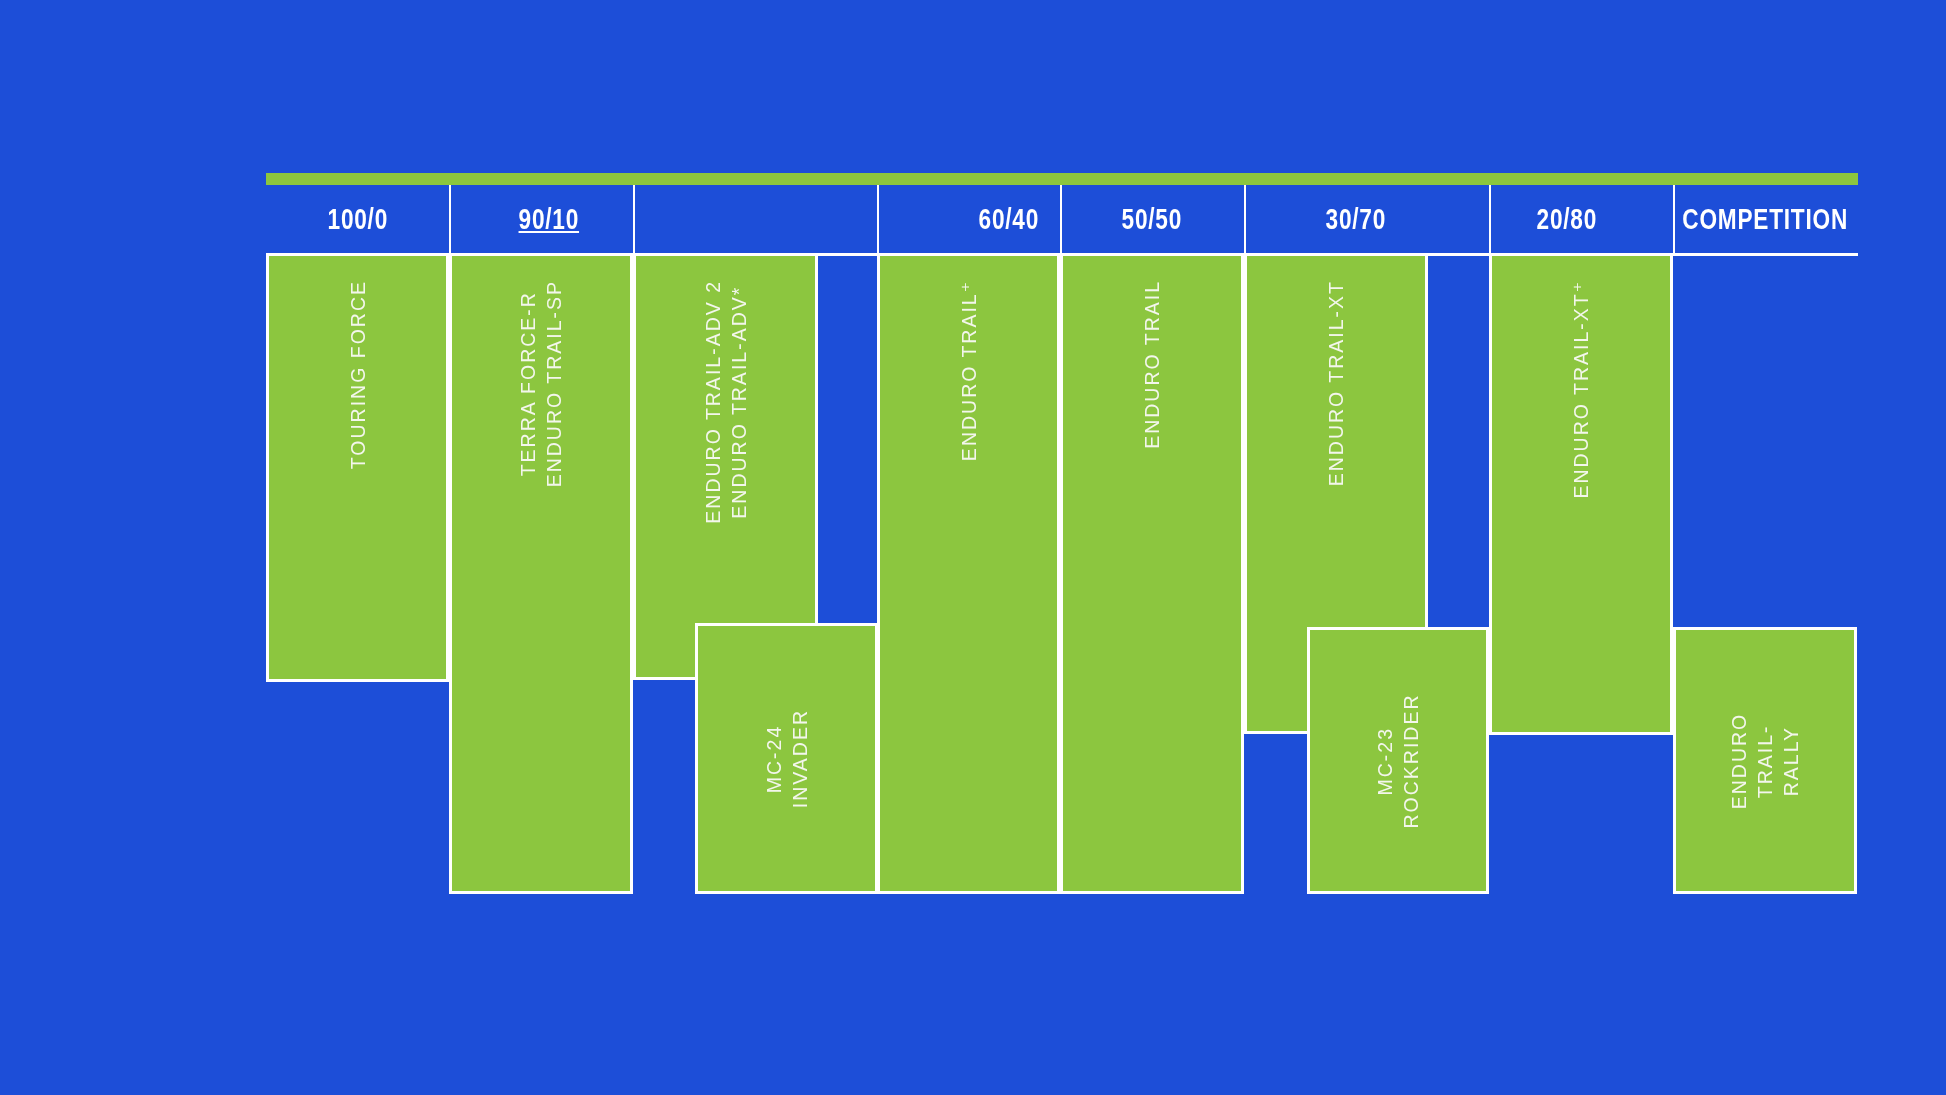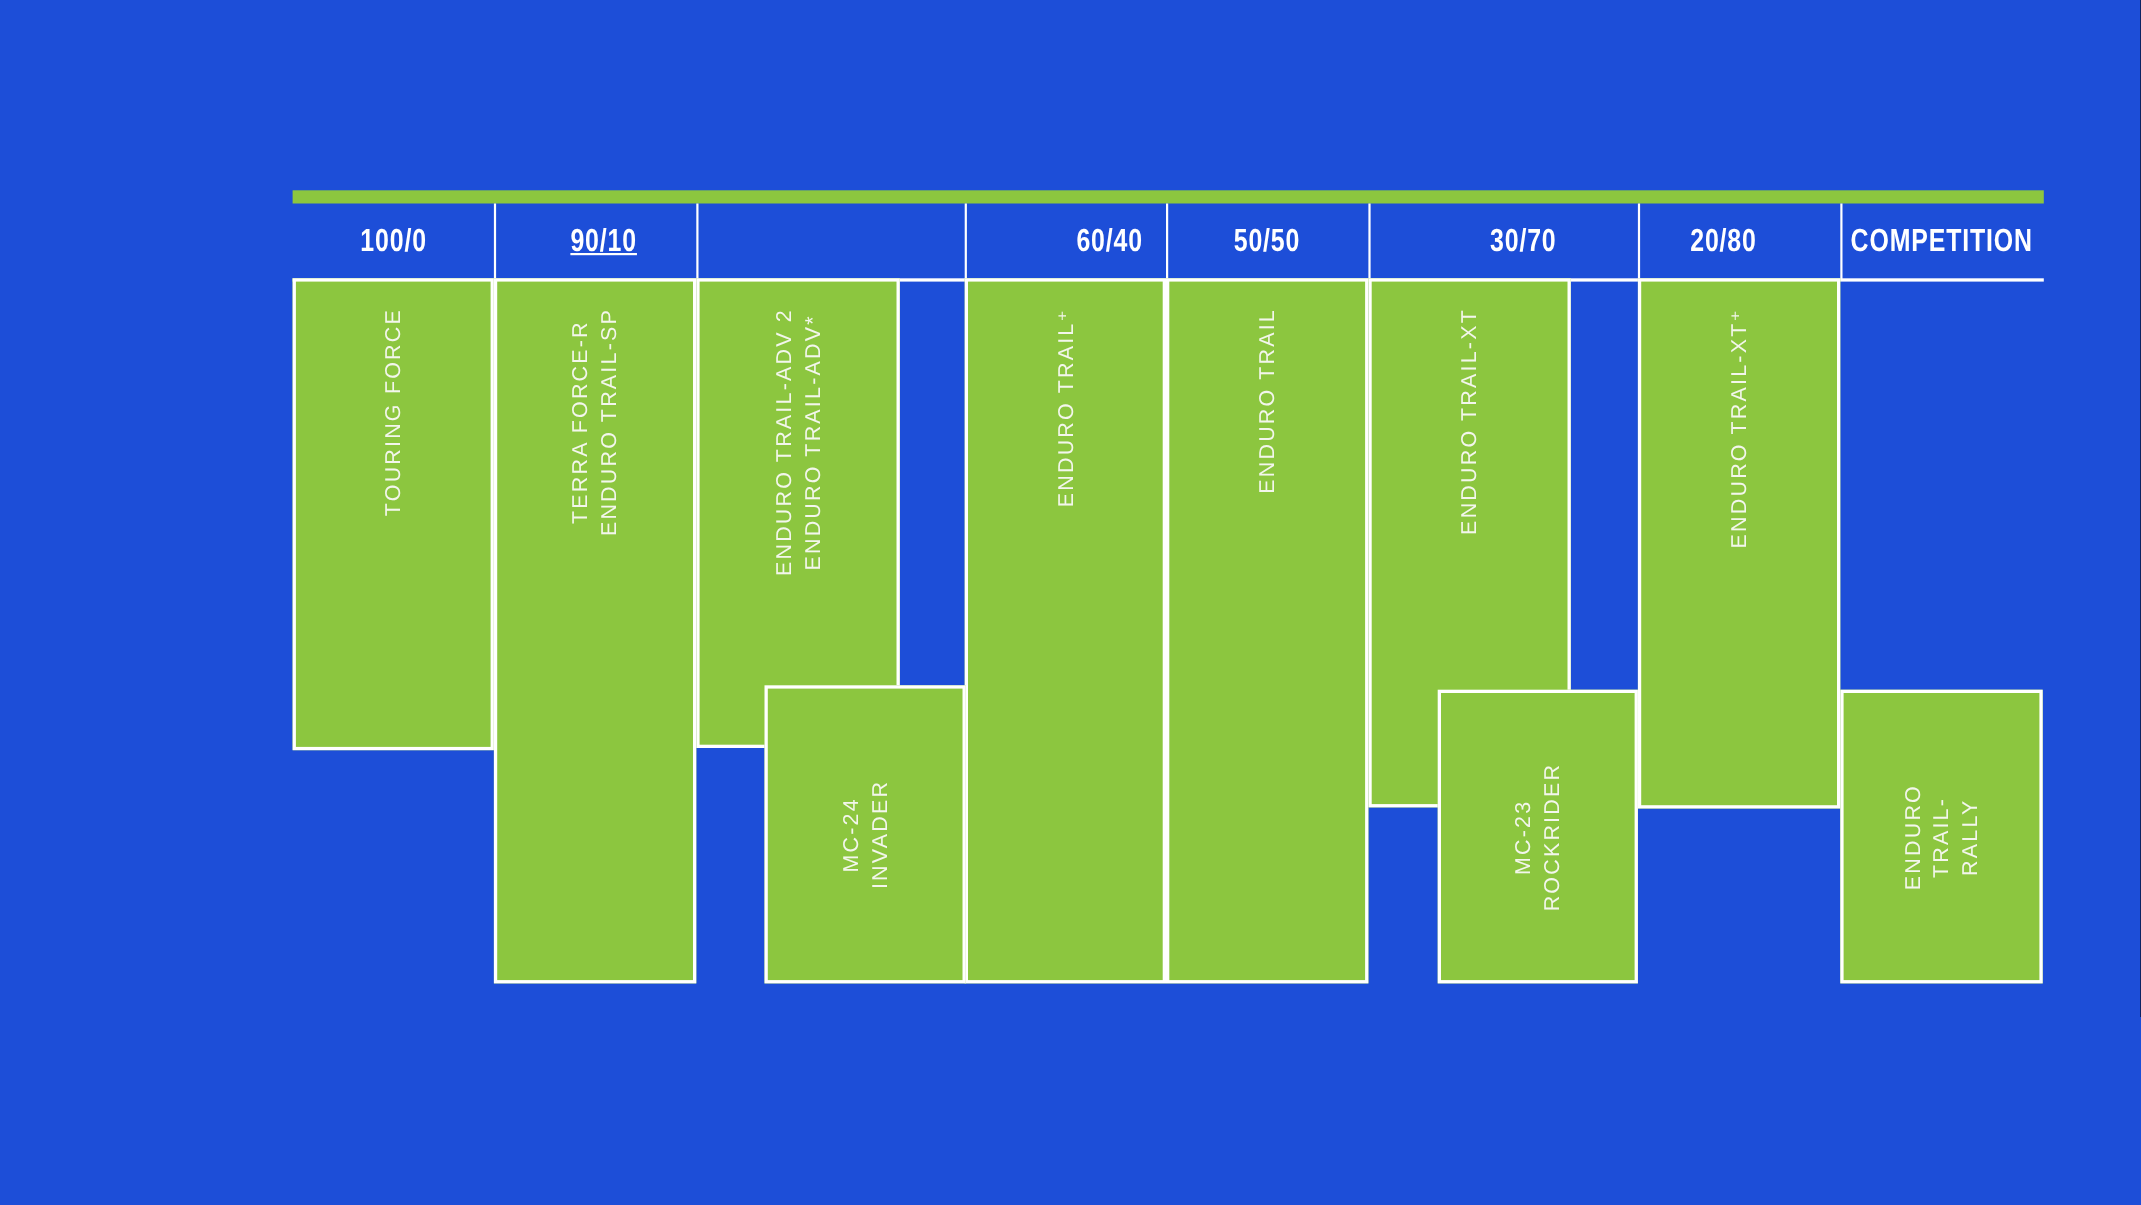--- a/index.html
+++ b/index.html
@@ -29,21 +29,21 @@
     </div>
   <div class="header-cell" style="left:449px;width:200px;text-decoration:underline;">
       <span>90/10</span>
     </div>
   <div class="header-cell" style="left:877px;width:183px;margin-left:40px;">
       <span>60/40</span>
     </div>
   <div class="header-cell" style="left:1060px;width:184px;">
       <span>50/50</span>
     </div>
-  <div class="header-cell" style="left:1262px;width:245px;">
+  <div class="header-cell" style="left:1233px;width:245px;">
       <span>30/70</span>
     </div>
   <div class="header-cell" style="left:1489px;width:156px;">
       <span>20/80</span>
     </div>
   <div class="header-cell" style="left:1673px;width:184px;">
       <span>COMPETITION</span>
     </div>
 
   <div class="vdiv" style="left:449px;"></div>

